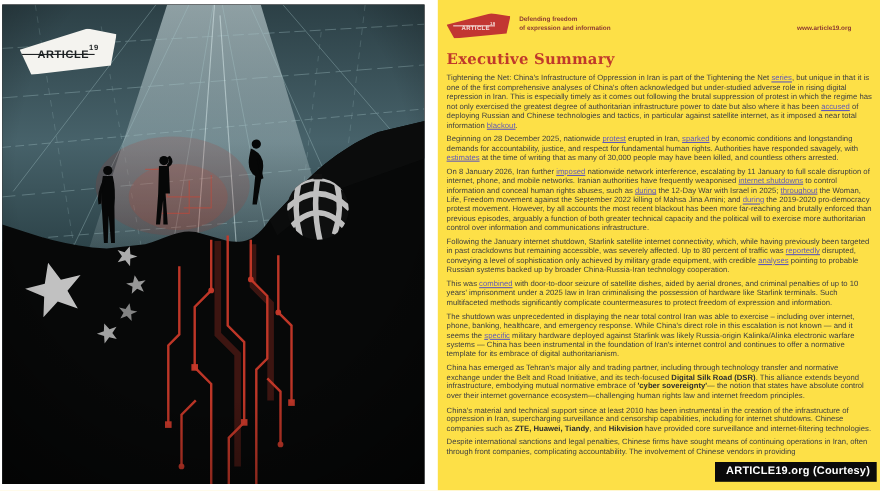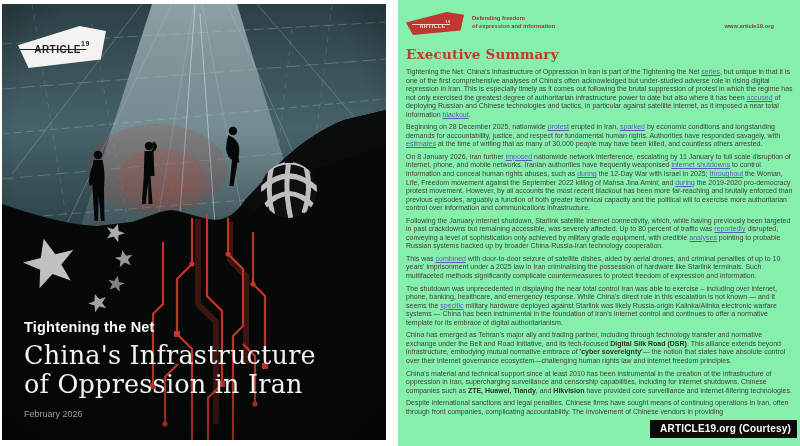--- a/index.html
+++ b/index.html
@@ -19,21 +19,21 @@
   #cover-logo .logotext .strike{position:absolute;left:-18px;top:6px;width:70px;height:1.4px;background:#1e2224;}
   #cover-logo sup{font-size:7px;position:relative;top:-3px;}
 
   #cover-text{position:absolute;left:22px;top:315px;color:#fff;}
   .cover-kicker{font-size:14.5px;font-weight:bold;color:#fafafa;letter-spacing:.2px;}
   .cover-title{font-family:"DejaVu Serif",serif;font-weight:400;font-size:25.5px;line-height:29px;
     color:#f1f1f1;margin-top:6px;letter-spacing:.2px;}
   .cover-date{font-size:9px;color:#9aa0a3;margin-top:10px;}
 
   
-  #page{position:absolute;left:398px;top:0;width:402px;height:446px;background:#86efac;}
+  #page{position:absolute;left:398px;top:0;width:402px;height:446px;background:#fde047;}
 
   #page-header{position:absolute;left:8px;top:12px;width:386px;height:28px;}
   #page-logo{position:absolute;left:0;top:0;width:58px;height:23px;background:#c23632;
     clip-path:polygon(0 46%,70% 0,100% 12%,94% 80%,12% 100%);
     display:flex;align-items:center;justify-content:center;}
   #page-logo .logotext{font-size:5.5px;font-weight:bold;color:#f3d9d4;letter-spacing:.3px;position:relative;top:1px;}
   #page-logo .logotext .strike{position:absolute;left:-8px;top:3.2px;width:38px;height:.8px;background:#f3d9d4;}
   #page-logo sup{font-size:4px;position:relative;top:-1.5px;}
   .tagline{position:absolute;left:66px;top:3px;font-size:5.8px;line-height:7.6px;color:#8c3a33;font-weight:bold;}
   .site{position:absolute;right:18px;top:11px;font-size:5.8px;color:#8c3a33;font-weight:bold;}
@@ -180,28 +180,20 @@
       <rect x="0" y="0" width="384" height="436" fill="url(#vign)"></rect>
     </svg>
 
     <div id="cover-logo">
       <span class="logotext">
         <span class="strike"></span>
         <span>ARTICLE</span><sup>19</sup>
       </span>
     </div>
 
-    <div id="cover-text">
-      <div class="cover-kicker">Tightening the Net</div>
-      <div class="cover-title">
-        <span>China's Infrastructure</span><br>
-        <span>of Oppression in Iran</span>
-      </div>
-      <div class="cover-date">February 2026</div>
-    </div>
   </div>
 
   <div id="page">
 
     <div id="page-header">
       <div id="page-logo">
         <span class="logotext">
           <span class="strike"></span>
           <span>ARTICLE</span><sup>19</sup>
         </span>

